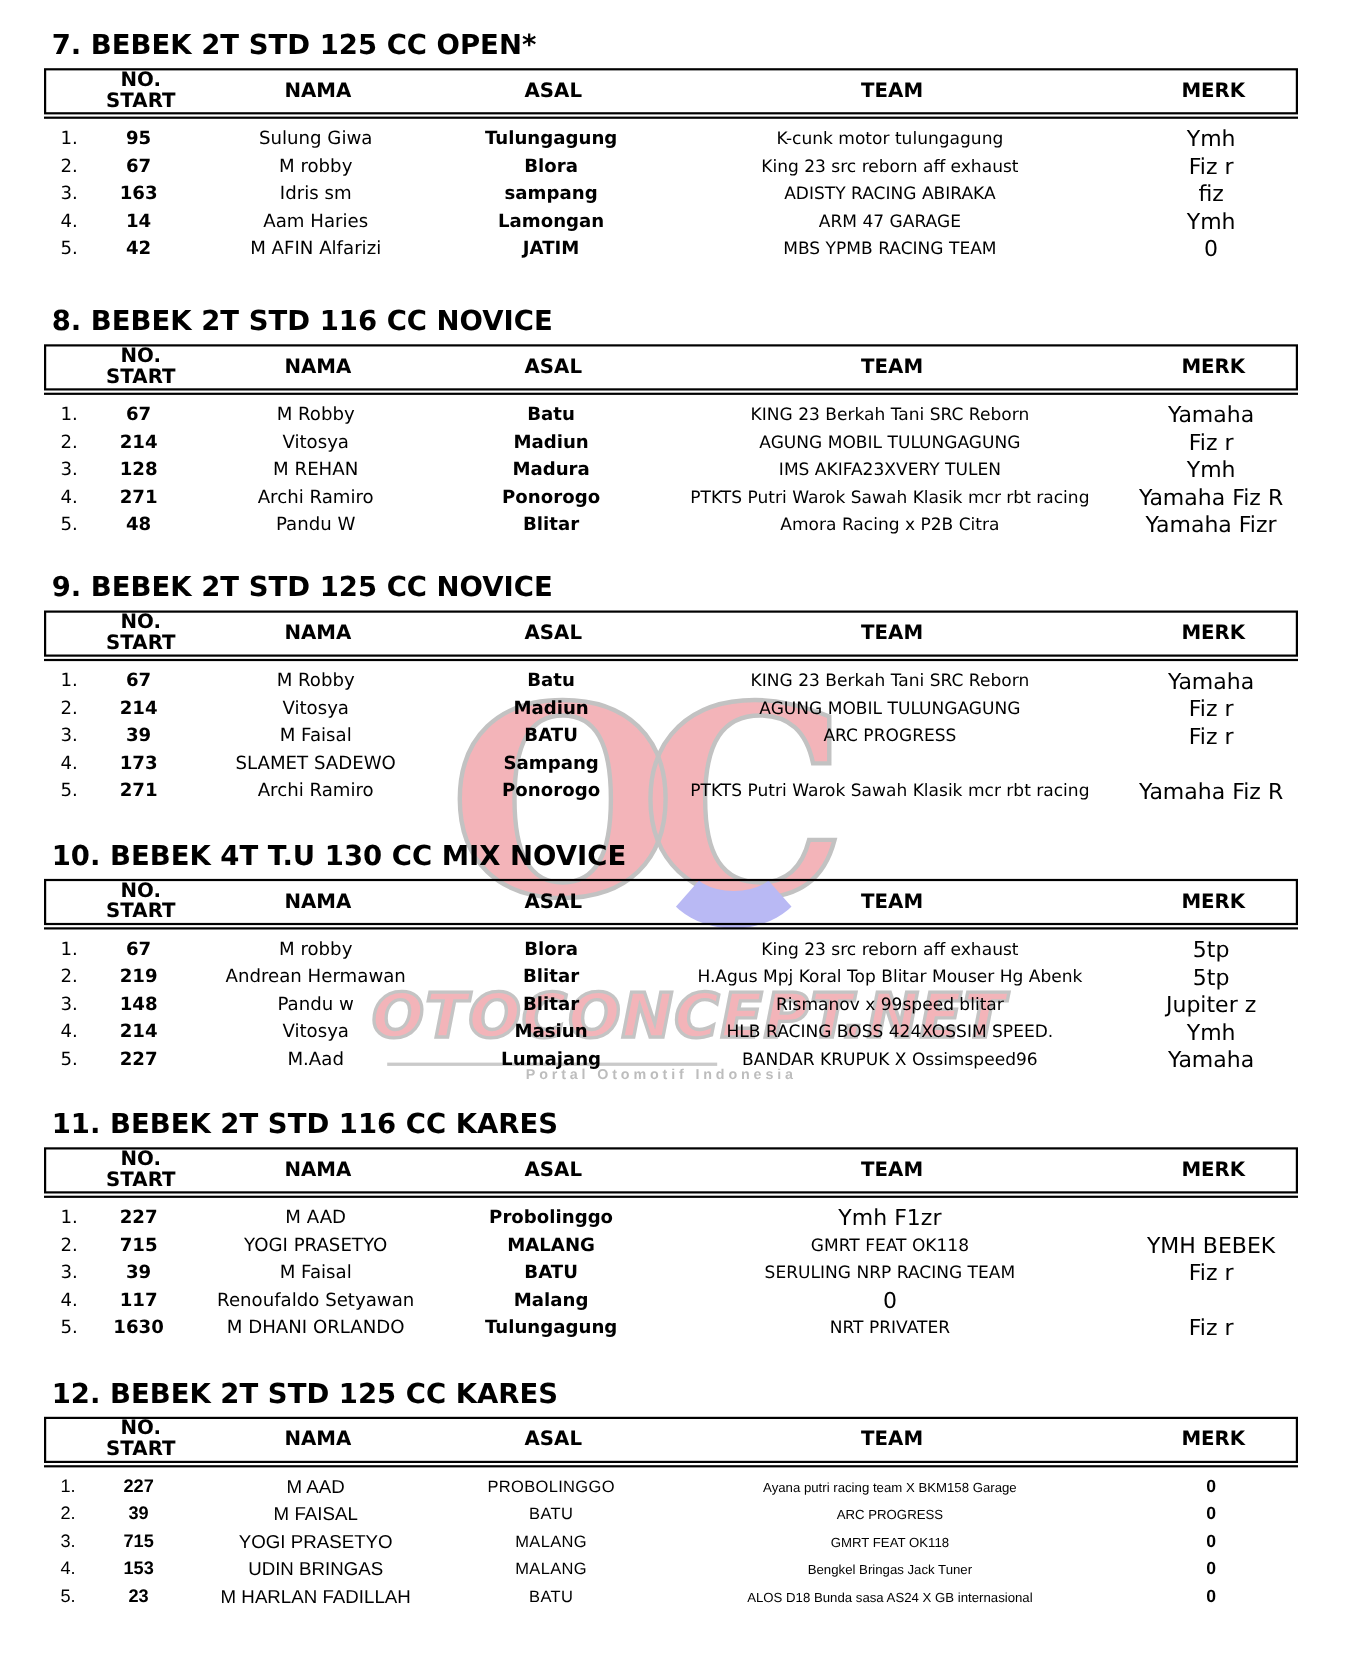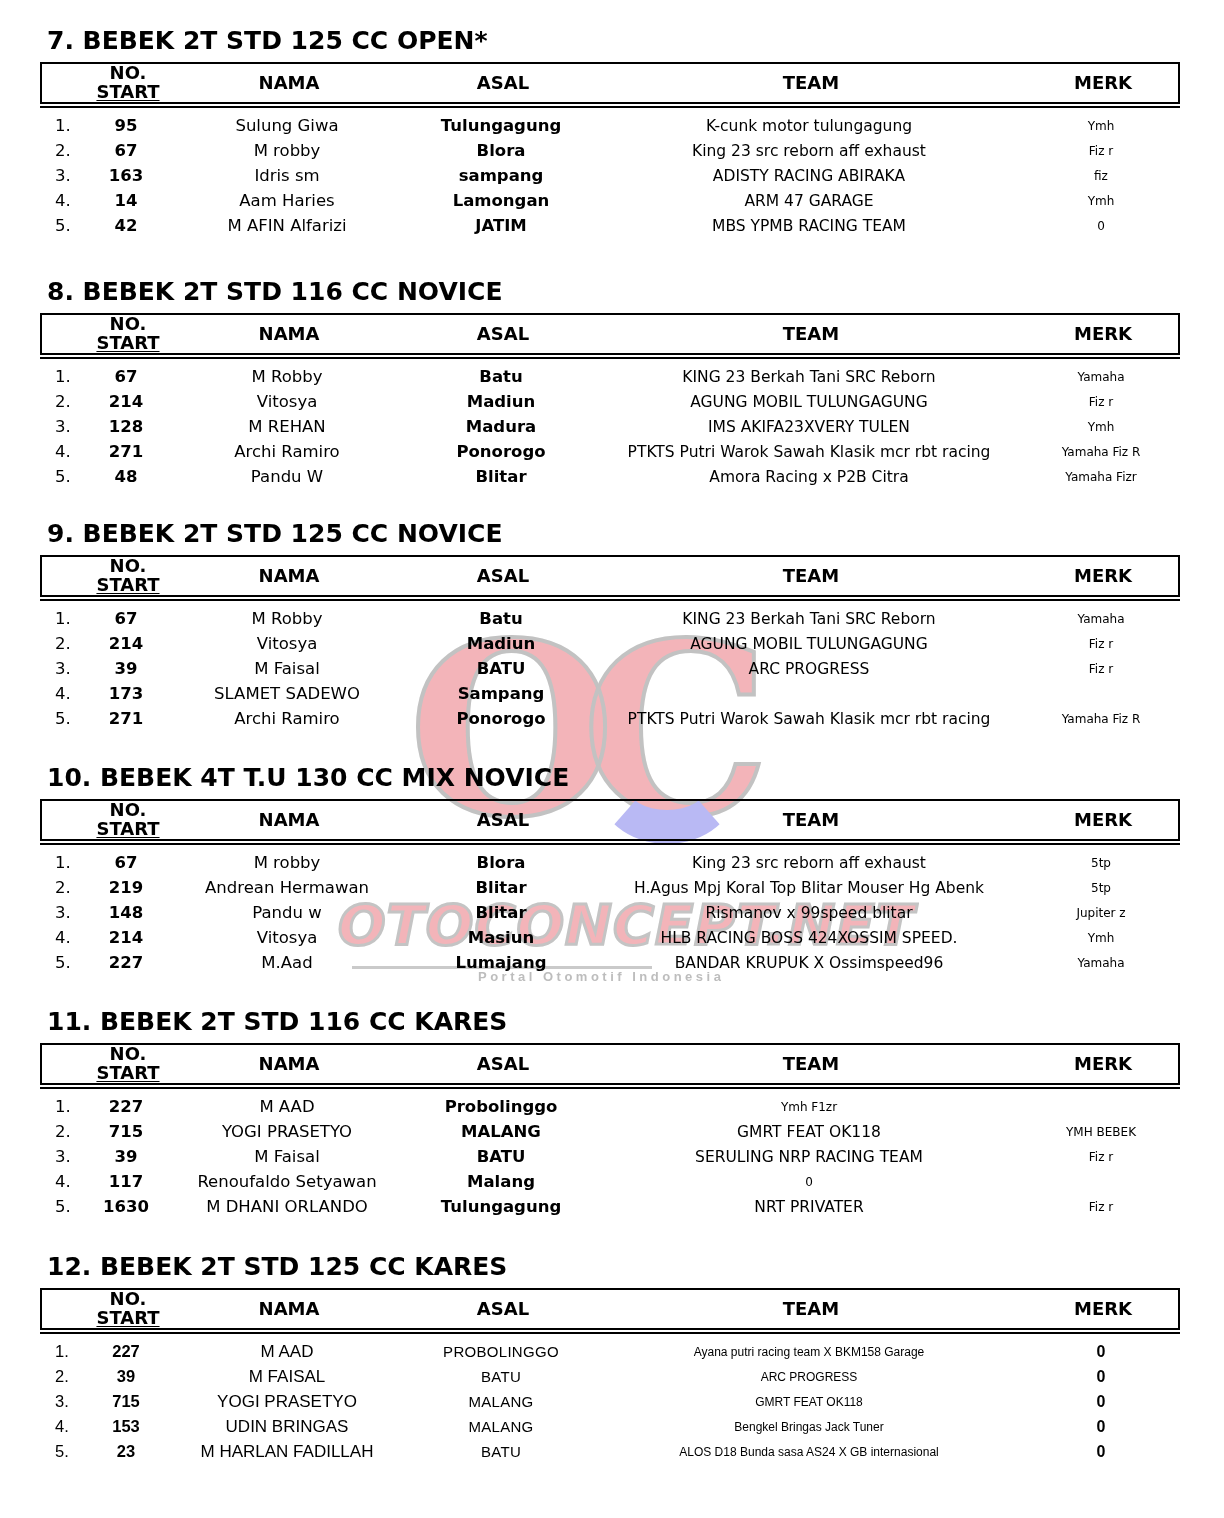--- a/index.html
+++ b/index.html
@@ -26,37 +26,37 @@
     box-sizing:border-box;
     border:2px solid #000;
     display:grid;
     grid-template-columns:48px 76px 246px 182px 434px 150px;
     align-items:center;
   }
   .tbl-header .h-cell {
     text-align:center; font-weight:bold; font-size:18px; line-height:1.05;
   }
   .h-start { font-size:14.5px; }
-  .h-start .l2 { text-decoration:underline; text-underline-offset:2px; }
+  .h-start .l2 { text-underline-offset:2px; }
   .dbl-line {
     margin-left:40px; margin-top:2px;
     width:1140px; height:2px; background:#000;
   }
   .tbl-body { margin-left:40px; margin-top:5px; width:1140px; }
   .tbl-row {
     display:grid;
     grid-template-columns:48px 76px 246px 182px 434px 150px;
     height:25px; align-items:center;
   }
   .c { text-align:center; font-size:16.5px; white-space:nowrap; overflow:visible; }
   .c-no   { text-align:left; padding-left:15px; font-size:16.5px; }
   .c-start{ font-weight:bold; }
   .c-asal { font-weight:bold; }
   .c-team { font-size:15.5px; }
-  .c-merk { font-size:12px; }
+  .c-merk { font-size:20px; }
 
   
   .section.plain .tbl-body { font-family:"Liberation Sans", sans-serif; }
   .section.plain .c-asal { font-weight:normal; font-size:15px; letter-spacing:0.3px; }
   .section.plain .c-nama { font-size:17px; }
   .section.plain .c-team { font-size:12px; }
   .section.plain .c-merk { font-weight:bold; font-size:16px; }
 
   
   .watermark {

